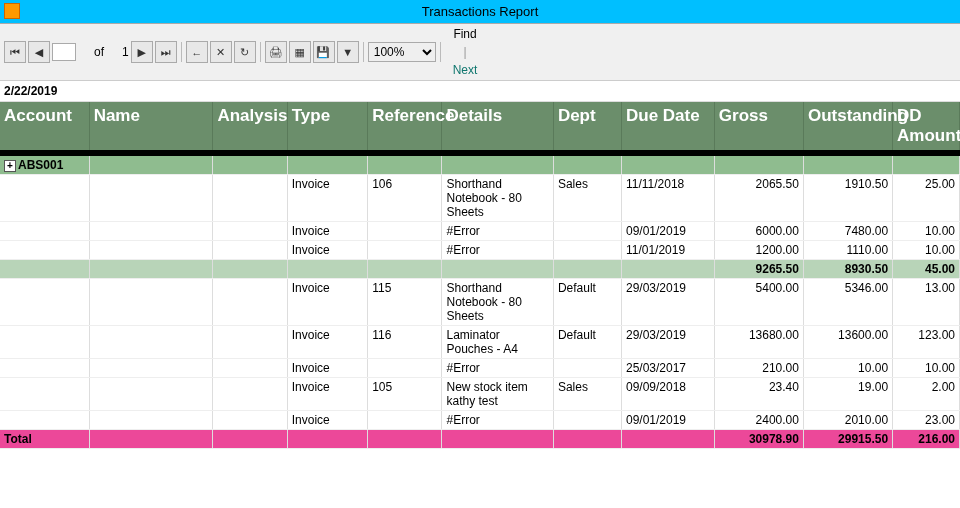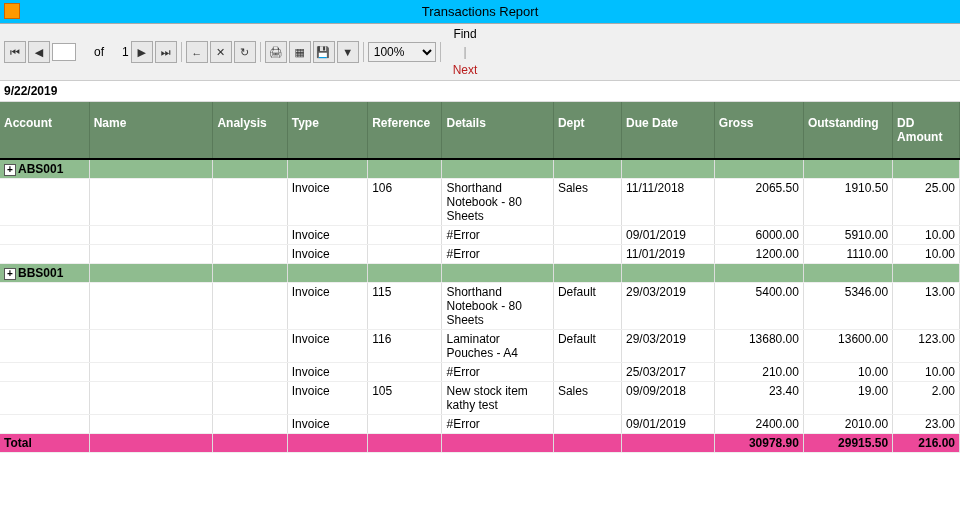--- a/index.html
+++ b/index.html
@@ -92,24 +92,24 @@
     
     #report-table {
       width: 100%;
       border-collapse: collapse;
       table-layout: fixed;
     }
     #report-table thead th {
       background: #6b8e6b;
       color: #fff;
       font-weight: bold;
-      font-size: 12px;
-      padding: 14px 4px;
+      font-size: 17px;
+      padding: 4px 4px;
       border-right: 1px solid #5a7a5a;
-      border-bottom: 2px solid #000000;
+      border-bottom: 6px solid #000000;
       text-align: left;
       vertical-align: top;
     }
     #report-table tbody td {
       padding: 2px 4px;
       border-right: 1px solid #ddd;
       border-bottom: 1px solid #eee;
       vertical-align: top;
       font-size: 12px;
     }
@@ -182,26 +182,26 @@
   <button class="toolbar-btn" title="Export">💾</button>
   <button class="toolbar-btn" title="More">▼</button>
   <div class="toolbar-sep"></div>
   <select class="zoom-select">
     <option value="100%">100%</option>
   </select>
   <div class="toolbar-sep"></div>
   <div class="find-area">
     <span>Find</span>
     <span class="find-sep">|</span>
-    <span style="cursor:pointer;color:#b91c1c;">Next</span>
+    <span style="cursor:pointer;color:#0f766e;">Next</span>
   </div>
 </div>
 
 <div id="date-row">
-  <span>9/22/2019</span>
+  <span>2/22/2019</span>
 </div>
 
 <div id="table-wrapper">
   <table id="report-table">
     <thead>
       <tr>
         <th class="col-account">Account</th>
         <th class="col-name">Name</th>
         <th class="col-analysis">Analysis</th>
         <th class="col-type">Type</th>
@@ -246,50 +246,48 @@
         <tr class="row-data">
       <td class="col-account"></td>
       <td class="col-name"></td>
       <td class="col-analysis"></td>
       <td class="col-type">Invoice</td>
       <td class="col-ref"></td>
       <td class="col-details">#Error</td>
       <td class="col-dept"></td>
       <td class="col-duedate">09/01/2019</td>
       <td class="col-gross">6000.00</td>
-      <td class="col-outst">5910.00</td>
+      <td class="col-outst">7480.00</td>
       <td class="col-ddamt">10.00</td>
     </tr>
         <tr class="row-data">
       <td class="col-account"></td>
       <td class="col-name"></td>
       <td class="col-analysis"></td>
       <td class="col-type">Invoice</td>
       <td class="col-ref"></td>
       <td class="col-details">#Error</td>
       <td class="col-dept"></td>
       <td class="col-duedate">11/01/2019</td>
       <td class="col-gross">1200.00</td>
       <td class="col-outst">1110.00</td>
       <td class="col-ddamt">10.00</td>
     </tr>
-        <tr class="row-account">
-    <td class="col-account">
-      <span class="expand-icon">+</span>BBS001
-    </td>
+        <tr class="row-subtotal">
+    <td class="col-account"></td>
     <td class="col-name"></td>
     <td class="col-analysis"></td>
     <td class="col-type"></td>
     <td class="col-ref"></td>
     <td class="col-details"></td>
     <td class="col-dept"></td>
     <td class="col-duedate"></td>
-    <td class="col-gross"></td>
-    <td class="col-outst"></td>
-    <td class="col-ddamt"></td>
+    <td class="col-gross">9265.50</td>
+    <td class="col-outst">8930.50</td>
+    <td class="col-ddamt">45.00</td>
   </tr>
         <tr class="row-data">
       <td class="col-account"></td>
       <td class="col-name"></td>
       <td class="col-analysis"></td>
       <td class="col-type">Invoice</td>
       <td class="col-ref">115</td>
       <td class="col-details">Shorthand Notebook - 80 Sheets</td>
       <td class="col-dept">Default</td>
       <td class="col-duedate">29/03/2019</td>

